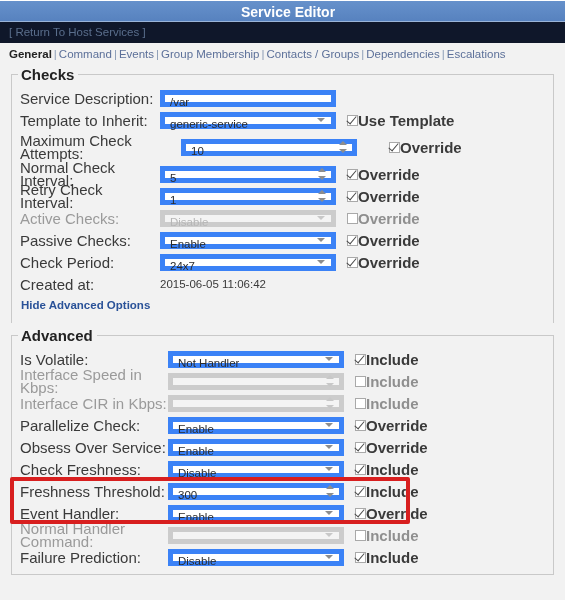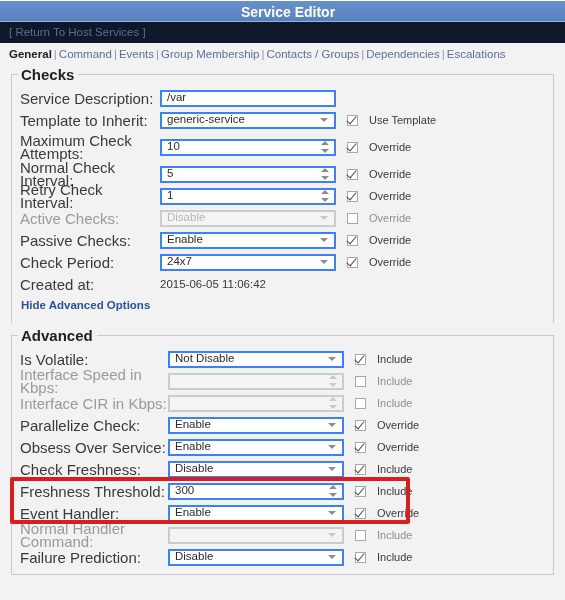--- a/index.html
+++ b/index.html
@@ -106,45 +106,45 @@
   #checks-fieldset { border-bottom: none; border-left: 1px solid #c9c9c9; }
 
   
   .row {
     display: flex;
     align-items: center;
     height: 22px;
     padding-left: 8px;
     box-sizing: border-box;
   }
-  .row.tall { height: 32px; align-items: center; }
+  .row.tall { height: 32px; align-items: center; gap: 21px; }
 
   .lbl {
     color: #3a3a3a;
     font-size: 15px;
     flex: 0 0 auto;
     line-height: 13px;
   }
   .lbl.dim { color: #9a9a9a; }
 
   
   #checks-fieldset .lbl { width: 140px; }
   #checks-fieldset .ctl { width: 176px; }
   
   #advanced-fieldset .lbl { width: 148px; }
   #advanced-fieldset .ctl { width: 176px; }
 
   .ctl {
     position: relative;
     height: 17px;
     background: #ffffff;
-    border: 2px solid #3b82f6;
+    border: 5px solid #3b82f6;
     box-sizing: border-box;
     display: flex;
-    align-items: flex-end;
+    align-items: flex-start;
     flex: 0 0 auto;
   }
   .ctl.wide { width: 378px; }
   .ctl .val {
     padding-left: 5px;
     font-size: 11.5px;
     color: #2b2b2b;
     line-height: 15px;
     white-space: nowrap;
     overflow: hidden;
@@ -209,23 +209,24 @@
     position: absolute;
     left: 1px;
     top: -2px;
     width: 4px;
     height: 9px;
     border: solid #4a4a4a;
     border-width: 0 1.6px 1.6px 0;
     transform: rotate(40deg);
   }
   .chktext {
-    margin-left: 11px;
-    font-size: 11px;
+    margin-left: 0;
+    font-size: 15px;
     color: #3a3a3a;
+    font-weight: bold;
   }
   .chktext.dim { color: #8f8f8f; }
 
   
   .statval {
     font-size: 11.5px;
     color: #3a3a3a;
     padding-left: 0;
   }
 
@@ -381,21 +382,21 @@
   </fieldset>
 
   <div class="spacer-sm"></div>
 
   <fieldset class="box" id="advanced-fieldset">
     <legend>Advanced</legend>
     <div id="advanced-rows">
         <div class="row">
           <div class="lbl">Is Volatile:</div>
           <div class="ctl">
-            <span class="val">Not Disable</span>
+            <span class="val">Not Handler</span>
             <span class="arrow"></span>
           </div>
           <label class="chkwrap">
             <span class="chk on"></span>
             <span class="chktext">Include</span>
           </label>
         </div>
         <div class="row">
           <div class="lbl dim">Interface Speed in Kbps:</div>
           <div class="ctl disabled">

